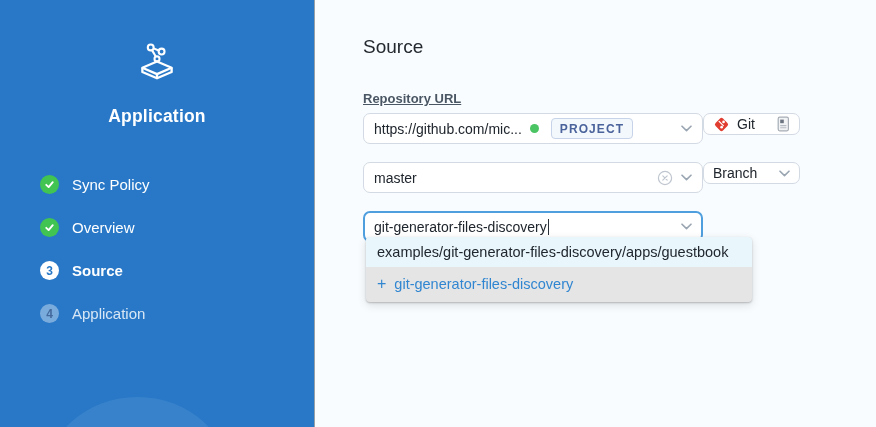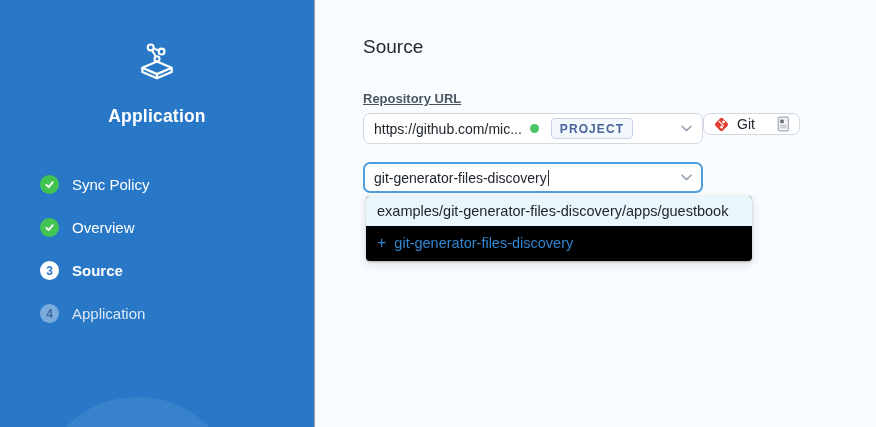--- a/index.html
+++ b/index.html
@@ -84,22 +84,22 @@
   .side-control .control-label { margin-left: 7px; flex: 1; }
   .side-control.select .control-label { margin-left: 0; }
 
   .caret {
     width: 1.5px; height: 16px; background: #2b3138;
     margin-left: 1px; flex: none;
   }
 
   .path-field { position: relative; }
   .dropdown {
-    position: absolute; top: 34px; left: 3px; width: 386px;
-    background: #000000; border-radius: 4px;
+    position: absolute; top: 26px; left: 3px; width: 386px;
+    background: #e5e5e5; border-radius: 4px;
     box-shadow: 0 1px 2px rgba(0,0,0,0.22), 0 3px 10px rgba(0,0,0,0.12);
     z-index: 10; overflow: hidden;
   }
   .dropdown-item {
     padding: 7px 11px; font-size: 14.5px; color: #21272e;
     white-space: nowrap; cursor: pointer;
   }
   .dropdown-item.highlighted { background: #e9f6fc; }
   .dropdown-item.add {
     color: #3186d1; display: flex; align-items: center; gap: 8px;
@@ -190,20 +190,45 @@
               <rect x="1.2" y="1.2" width="10.2" height="13.6" rx="1.5" fill="#f2f3f5" stroke="#a6adb5" stroke-width="1.2"></rect>
               <rect x="3.2" y="3.6" width="3.6" height="3.6" fill="#6b7480"></rect>
               <path d="M3.2 9.6 H9.4 M3.2 11.8 H9.4" stroke="#b6bcc4" stroke-width="1.1"></path>
             </svg>
           </span>
         </div>
       </div>
     </div>
 
     <div class="field">
+      <div class="field-row">
+        <div class="text-input">
+          <span class="input-value">master</span>
+          <span class="flex-spacer"></span>
+          <span class="clear-btn">
+            <svg width="16" height="16" viewBox="0 0 16 16" fill="none">
+              <circle cx="8" cy="8" r="6.6" stroke="#bfc6cf" stroke-width="1.2"></circle>
+              <path d="M5.8 5.8 L10.2 10.2 M10.2 5.8 L5.8 10.2" stroke="#bfc6cf" stroke-width="1.2" stroke-linecap="round"></path>
+            </svg>
+          </span>
+          <span class="chevron">
+            <svg width="11" height="7" viewBox="0 0 11 7" fill="none">
+              <path d="M1 1.2 L5.5 5.6 L10 1.2" stroke="#9aa5b2" stroke-width="1.6" stroke-linecap="round" stroke-linejoin="round"></path>
+            </svg>
+          </span>
+        </div>
+        <div class="side-control select">
+          <span class="control-label">Branch</span>
+          <span class="chevron">
+            <svg width="11" height="7" viewBox="0 0 11 7" fill="none">
+              <path d="M1 1.2 L5.5 5.6 L10 1.2" stroke="#9aa5b2" stroke-width="1.6" stroke-linecap="round" stroke-linejoin="round"></path>
+            </svg>
+          </span>
+        </div>
+      </div>
     </div>
 
     <div class="field path-field">
       <div class="field-row">
         <div class="text-input focused">
           <span class="input-value">git-generator-files-discovery</span>
           <span class="caret"></span>
           <span class="flex-spacer"></span>
           <span class="chevron">
             <svg width="11" height="7" viewBox="0 0 11 7" fill="none">

